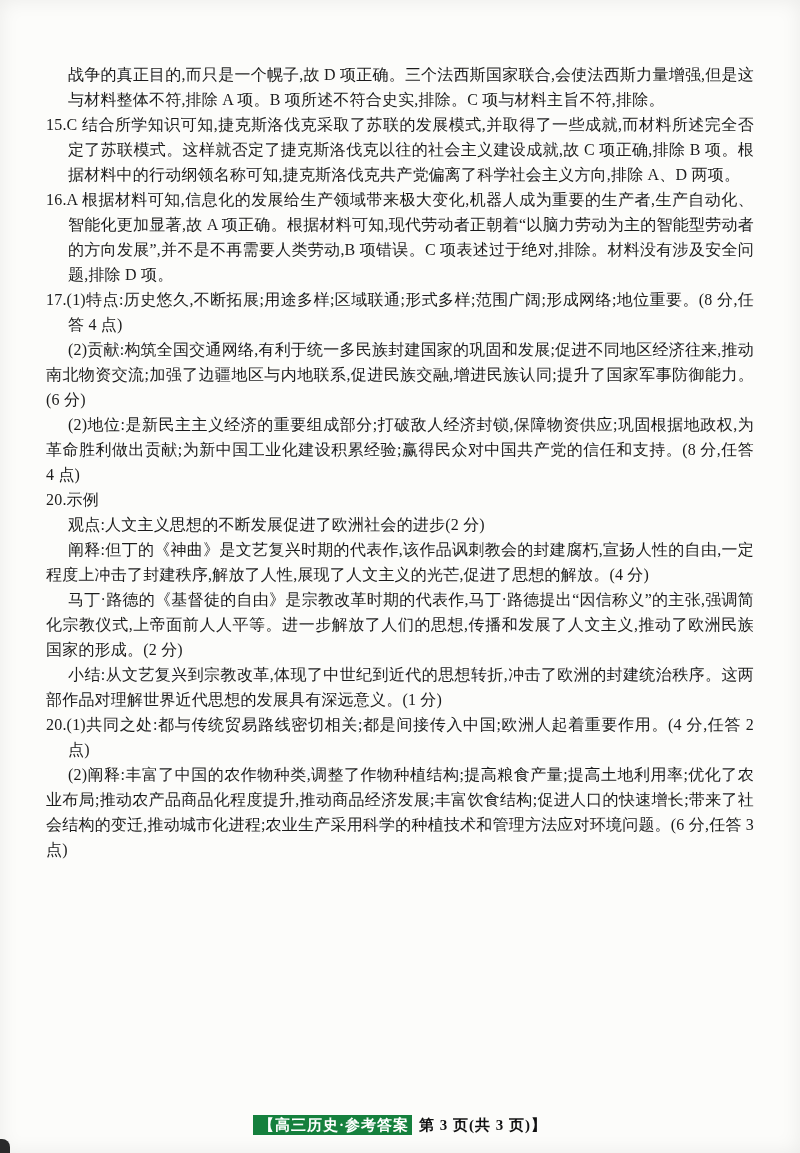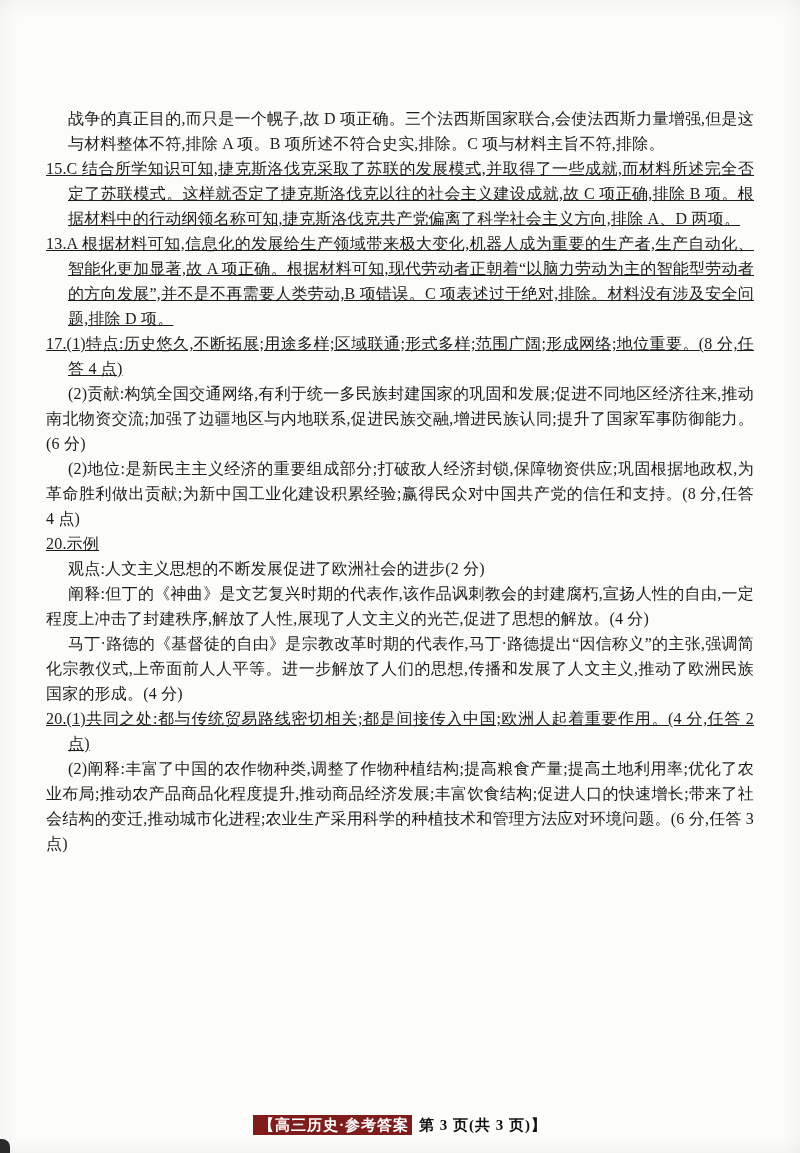--- a/index.html
+++ b/index.html
@@ -13,45 +13,45 @@
     overflow: hidden;
   }
   .page {
     position: absolute;
     inset: 0;
     background: #fcfcfa;
     box-shadow: inset 0 0 20px rgba(0,0,0,0.07);
     box-sizing: border-box;
     padding: 62px 46px 0 46px;
   }
-  .content { width: 708px; margin-top: 44px; }
+  .content { width: 708px; }
   .para {
     margin: 0;
     font-size: 16px;
     line-height: 25px;
     text-align: justify;
     letter-spacing: 0.2px;
   }
   
   .tail { margin-left: 22px; }
   
-  .item { padding-left: 22px; text-indent: -22px; text-decoration: underline; }
+  .item { padding-left: 22px; text-indent: -22px; }
   
   .sub { text-indent: 22px; }
   .section-header { font-weight: bold; }
   .footer {
     position: absolute;
     bottom: 18px;
     left: 0; right: 0;
     text-align: center;
     font-size: 15px;
     white-space: nowrap;
   }
   .footer-badge {
-    background: #7f1d1d;
+    background: #15803d;
     color: #ffffff;
     font-weight: bold;
     padding: 2px 3px 2px 6px;
     letter-spacing: 1px;
   }
   .footer-page {
     font-weight: bold;
     color: #111111;
     letter-spacing: 1px;
     padding-left: 7px;
@@ -66,28 +66,29 @@
     border-top-right-radius: 8px;
   }
 </style>
 </head>
 <body>
 
 <div class="page">
   <div class="content">
     <p class="para tail">战争的真正目的,而只是一个幌子,故 D 项正确。三个法西斯国家联合,会使法西斯力量增强,但是这与材料整体不符,排除 A 项。B 项所述不符合史实,排除。C 项与材料主旨不符,排除。</p>
     <p class="para item">15.C  结合所学知识可知,捷克斯洛伐克采取了苏联的发展模式,并取得了一些成就,而材料所述完全否定了苏联模式。这样就否定了捷克斯洛伐克以往的社会主义建设成就,故 C 项正确,排除 B 项。根据材料中的行动纲领名称可知,捷克斯洛伐克共产党偏离了科学社会主义方向,排除 A、D 两项。</p>
-    <p class="para item">13.A  根据材料可知,信息化的发展给生产领域带来极大变化,机器人成为重要的生产者,生产自动化、智能化更加显著,故 A 项正确。根据材料可知,现代劳动者正朝着“以脑力劳动为主的智能型劳动者的方向发展”,并不是不再需要人类劳动,B 项错误。C 项表述过于绝对,排除。材料没有涉及安全问题,排除 D 项。</p>
+    <p class="para item">16.A  根据材料可知,信息化的发展给生产领域带来极大变化,机器人成为重要的生产者,生产自动化、智能化更加显著,故 A 项正确。根据材料可知,现代劳动者正朝着“以脑力劳动为主的智能型劳动者的方向发展”,并不是不再需要人类劳动,B 项错误。C 项表述过于绝对,排除。材料没有涉及安全问题,排除 D 项。</p>
     <p class="para item">17.(1)特点:历史悠久,不断拓展;用途多样;区域联通;形式多样;范围广阔;形成网络;地位重要。(8 分,任答 4 点)</p>
     <p class="para sub">(2)贡献:构筑全国交通网络,有利于统一多民族封建国家的巩固和发展;促进不同地区经济往来,推动南北物资交流;加强了边疆地区与内地联系,促进民族交融,增进民族认同;提升了国家军事防御能力。(6 分)</p>
     <p class="para sub">(2)地位:是新民主主义经济的重要组成部分;打破敌人经济封锁,保障物资供应;巩固根据地政权,为革命胜利做出贡献;为新中国工业化建设积累经验;赢得民众对中国共产党的信任和支持。(8 分,任答 4 点)</p>
     <p class="para item">20.示例</p>
     <p class="para sub">观点:人文主义思想的不断发展促进了欧洲社会的进步(2 分)</p>
     <p class="para sub">阐释:但丁的《神曲》是文艺复兴时期的代表作,该作品讽刺教会的封建腐朽,宣扬人性的自由,一定程度上冲击了封建秩序,解放了人性,展现了人文主义的光芒,促进了思想的解放。(4 分)</p>
-    <p class="para sub">马丁·路德的《基督徒的自由》是宗教改革时期的代表作,马丁·路德提出“因信称义”的主张,强调简化宗教仪式,上帝面前人人平等。进一步解放了人们的思想,传播和发展了人文主义,推动了欧洲民族国家的形成。(4 分)</p>
+    <p class="para sub">马丁·路德的《基督徒的自由》是宗教改革时期的代表作,马丁·路德提出“因信称义”的主张,强调简化宗教仪式,上帝面前人人平等。进一步解放了人们的思想,传播和发展了人文主义,推动了欧洲民族国家的形成。(2 分)</p>
+    <p class="para sub">小结:从文艺复兴到宗教改革,体现了中世纪到近代的思想转折,冲击了欧洲的封建统治秩序。这两部作品对理解世界近代思想的发展具有深远意义。(1 分)</p>
     <p class="para item">20.(1)共同之处:都与传统贸易路线密切相关;都是间接传入中国;欧洲人起着重要作用。(4 分,任答 2 点)</p>
     <p class="para sub">(2)阐释:丰富了中国的农作物种类,调整了作物种植结构;提高粮食产量;提高土地利用率;优化了农业布局;推动农产品商品化程度提升,推动商品经济发展;丰富饮食结构;促进人口的快速增长;带来了社会结构的变迁,推动城市化进程;农业生产采用科学的种植技术和管理方法应对环境问题。(6 分,任答 3 点)</p>
   </div>
 
   <div class="footer">
     <span class="footer-badge">【高三历史·参考答案</span><span class="footer-page">第 3 页(共 3 页)】</span>
   </div>
 
   <div class="scan-artifact"></div>
 </div>

